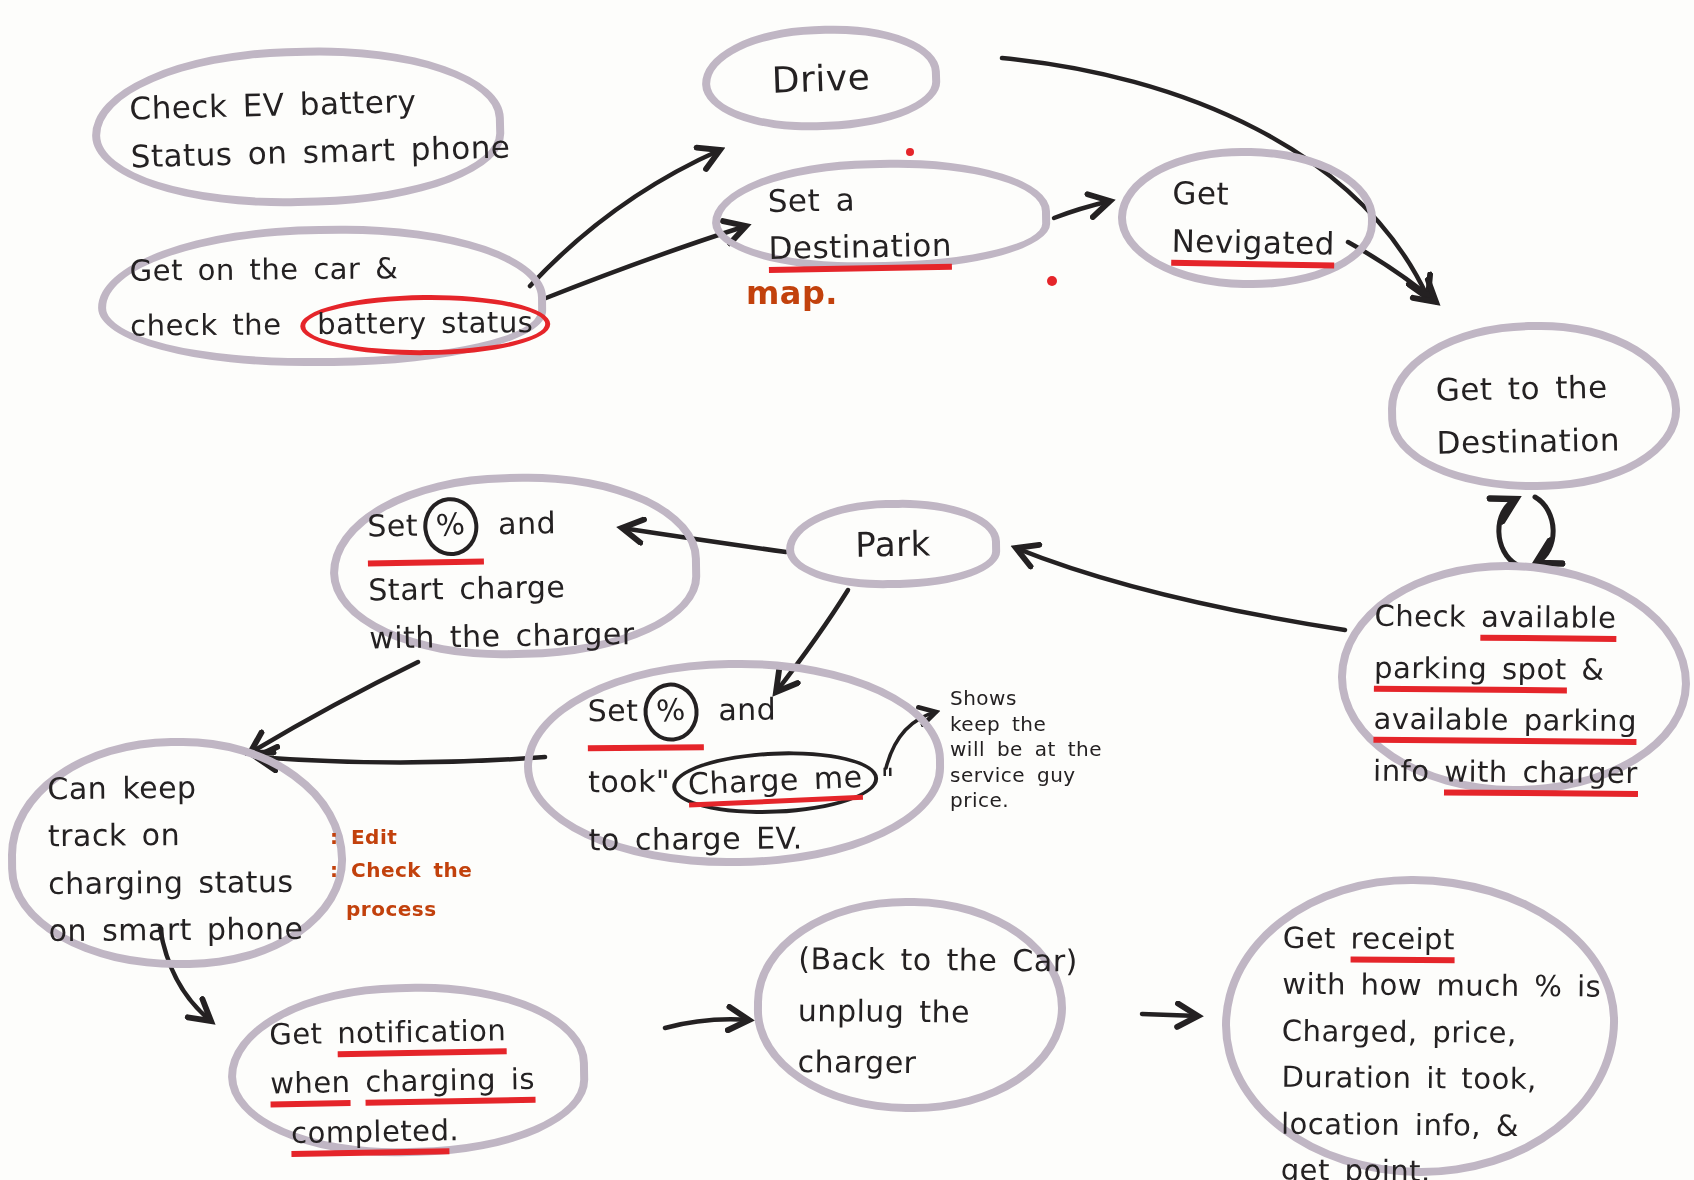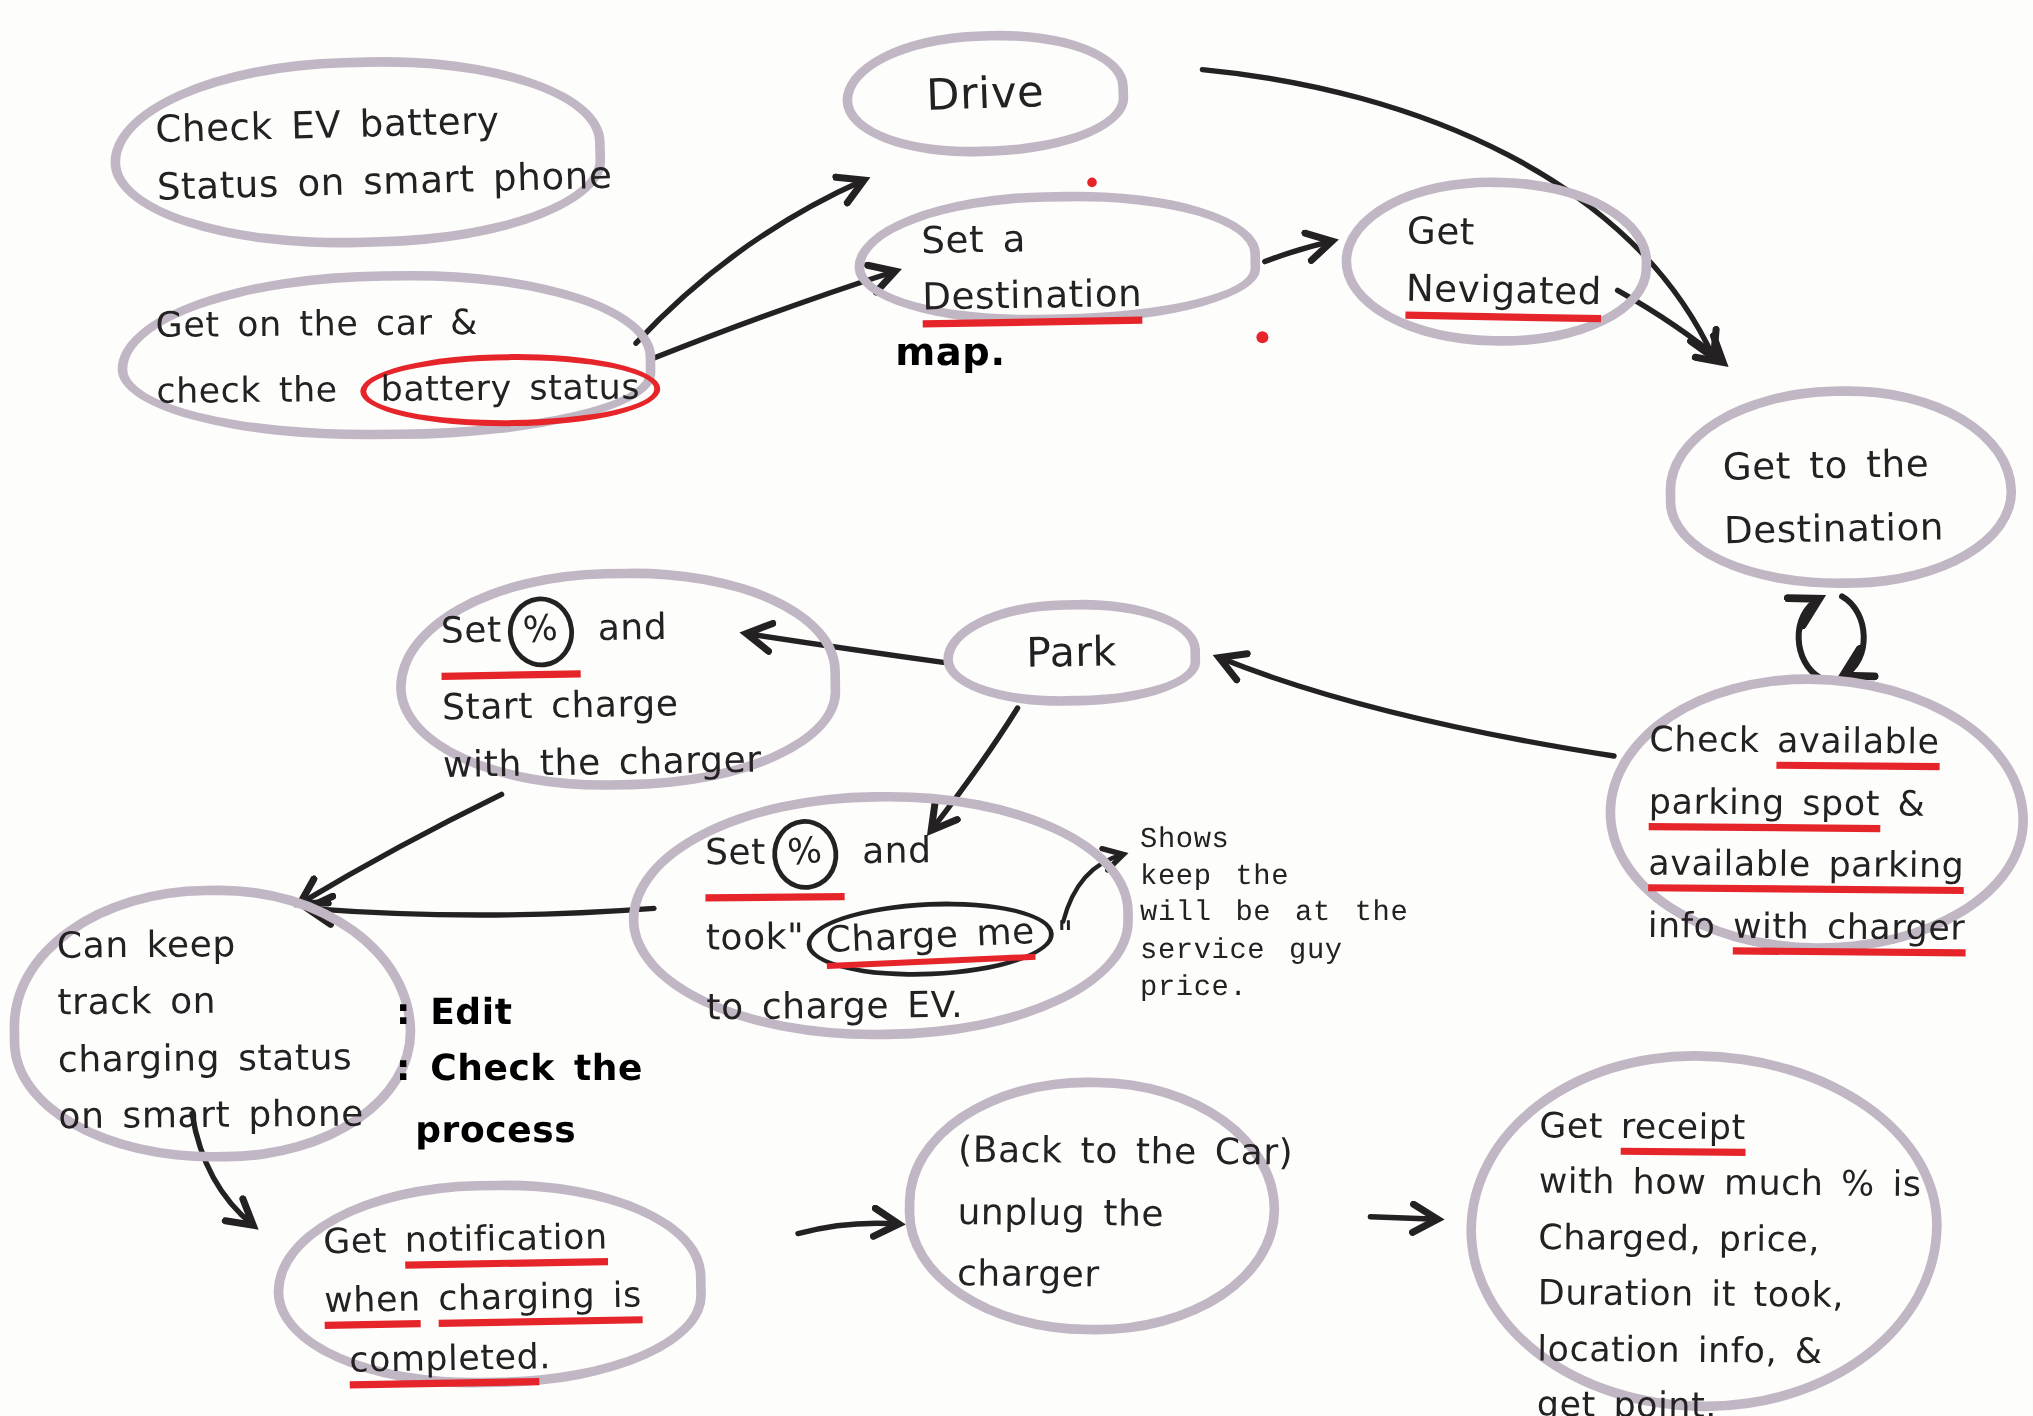--- a/index.html
+++ b/index.html
@@ -33,21 +33,21 @@
   }
   .oc-red {                                                                 
     display: inline-block; border: 5px solid #e5252a; border-radius: 50%;
     padding: 2px 12px 5px; margin-left: 4px;
   }
   .oc-black {                                                               
     display: inline-block; border: 4px solid #242122; border-radius: 50%;
     padding: 1px 12px 4px; margin: 0 2px; transform: rotate(-2deg);
   }
   .oc-black .ru2 { border-bottom: 5px solid #e5252a; padding-bottom: 1px; }
-  .rednote { position: absolute; color: #000000; font-weight: bold; }
+  .rednote { position: absolute; color: #c2410c; font-weight: bold; }
   .annot { position: absolute; }
 </style>
 </head>
 <body>
 
 <div id="canvas">
 
   <svg class="overlay" width="1694" height="1180" viewBox="0 0 1694 1180">
     <defs>
       <marker id="ah" viewBox="0 0 10 10" refX="8" refY="5" markerWidth="6.5" markerHeight="6.5" orient="auto-start-reverse">
@@ -144,35 +144,35 @@
     <div class="tl">
       <span class="setwrap"><span>Set</span><span class="ob"><span>%</span></span></span>
       <span>and</span>
     </div>
     <div class="tl" style="margin-top:2px;">
       <span>took</span><span>"</span><span class="oc-black"><span class="ru2">Charge me</span></span><span>"</span>
     </div>
     <div class="tl" style="margin-top:2px;"><span>to charge EV.</span></div>
   </div>
 
-  <div class="annot" style="left:950px;top:686px;width:250px;font-size:24px;line-height:1.28;font-family:Liberation Mono, monospace;">
+  <div class="annot" style="left:950px;top:686px;width:250px;font-size:20px;line-height:1.28;">
     <div class="tl"><span>Shows</span></div>
     <div class="tl"><span>keep the</span></div>
     <div class="tl"><span>will be at the</span></div>
     <div class="tl"><span>service guy</span></div>
     <div class="tl"><span>price.</span></div>
   </div>
 
   <div class="node" style="left:8px;top:738px;width:338px;height:230px;border-radius:50% 50% 48% 52%/52% 55% 48% 45%;transform:rotate(-.5deg);padding:18px 0 0 32px;font-size:30px;line-height:1.58;">
     <div class="tl"><span>Can keep</span></div>
     <div class="tl"><span>track on</span></div>
     <div class="tl"><span>charging status</span></div>
     <div class="tl"><span>on smart phone</span></div>
   </div>
-  <div class="rednote" style="left:330px;top:824px;font-size:30px;line-height:1.35;">
+  <div class="rednote" style="left:330px;top:824px;font-size:20px;line-height:1.35;">
     <div class="tl">: Edit</div>
     <div class="tl" style="margin-top:6px;">: Check the</div>
     <div class="tl" style="padding-left:16px;margin-top:12px;">process</div>
   </div>
 
   <div class="node" style="left:228px;top:984px;width:360px;height:172px;border-radius:50% 50% 50% 50%/55% 50% 45% 50%;transform:rotate(-1deg);padding:16px 0 0 34px;font-size:29px;line-height:1.7;">
     <div class="tl">
       <span>Get</span>
       <span class="ru">notification</span>
     </div>

